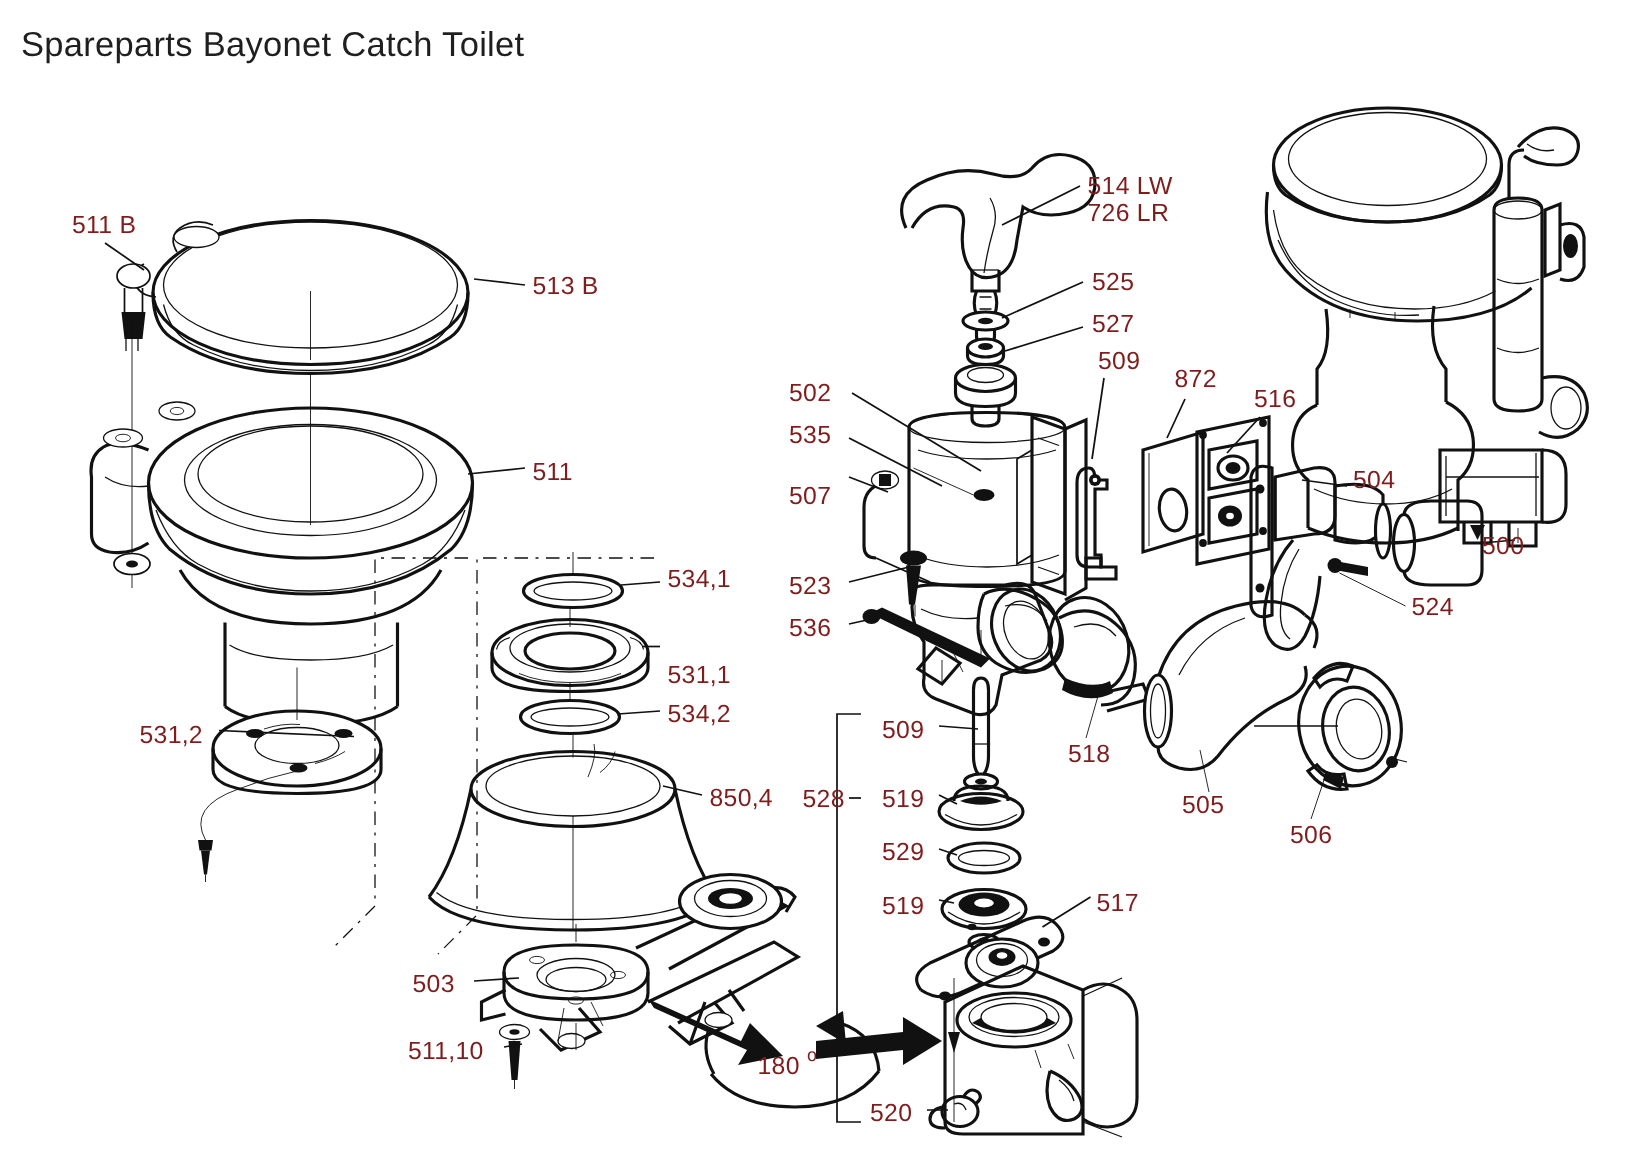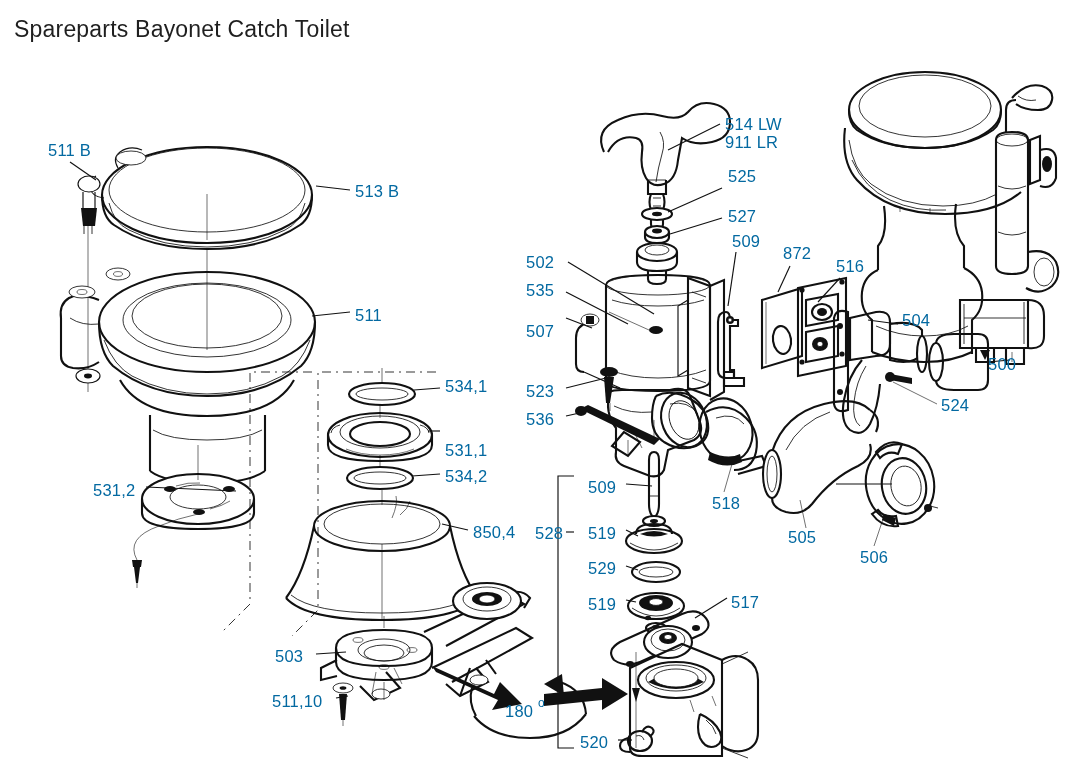--- a/index.html
+++ b/index.html
@@ -2,21 +2,21 @@
 <html><head>
 <meta charset="utf-8">
 <title>Spareparts Bayonet Catch Toilet</title>
 <style>
   html,body{margin:0;padding:0;background:#ffffff;}
   body{width:1086px;height:769px;position:relative;overflow:hidden;
        font-family:"Liberation Sans","DejaVu Sans",sans-serif;color:#1a1a1a;}
   #page{position:relative;width:1086px;height:656px;background:#fff;}
   #page-title{position:absolute;left:14px;top:16px;font-size:23px;letter-spacing:.2px;
               color:#1f1f1f;white-space:nowrap;}
-  .cal{position:absolute;font-size:16.5px;white-space:nowrap;color:#0369a1;letter-spacing:.2px;}
+  .cal{position:absolute;font-size:16.5px;white-space:nowrap;color:#7f1d1d;letter-spacing:.2px;}
   svg.art{position:absolute;left:0;top:0;width:1086px;height:769px;pointer-events:none;}
   .ln{stroke:#111;stroke-width:1.15;fill:none;}
   .lw{stroke:#111;stroke-width:.85;fill:none;}
   .lt{stroke:#111;stroke-width:.6;fill:none;}
   .hv{stroke:#111;stroke-width:2.1;fill:none;}
   .fl{fill:#111;stroke:none;}
   .wh{fill:#fff;stroke:#111;stroke-width:1.15;}
   .whw{fill:#fff;stroke:#111;stroke-width:.85;}
   .whh{fill:#fff;stroke:#111;stroke-width:2.1;}
   .dash{stroke:#111;stroke-width:.85;fill:none;stroke-dasharray:9 5 2 5;}
@@ -473,22 +473,22 @@
   <div class="cal" style="left:355px;top:182px">513 B</div>
   <div class="cal" style="left:355px;top:306px">511</div>
   <div class="cal" style="left:445px;top:377px">534,1</div>
   <div class="cal" style="left:445px;top:441px">531,1</div>
   <div class="cal" style="left:445px;top:467px">534,2</div>
   <div class="cal" style="left:93px;top:481px">531,2</div>
   <div class="cal" style="left:473px;top:523px">850,4</div>
   <div class="cal" style="left:275px;top:647px">503</div>
   <div class="cal" style="left:272px;top:692px">511,10</div>
   <div class="cal" style="left:725px;top:115px">514 LW</div>
-  <div class="cal" style="left:725px;top:133px">911 LR</div>
-  <div class="cal" style="left:728px;top:167px">525</div>
+  <div class="cal" style="left:725px;top:133px">726 LR</div>
+  <div class="cal" style="left:728px;top:179px">525</div>
   <div class="cal" style="left:728px;top:207px">527</div>
   <div class="cal" style="left:732px;top:232px">509</div>
   <div class="cal" style="left:783px;top:244px">872</div>
   <div class="cal" style="left:836px;top:257px">516</div>
   <div class="cal" style="left:526px;top:253px">502</div>
   <div class="cal" style="left:526px;top:281px">535</div>
   <div class="cal" style="left:526px;top:322px">507</div>
   <div class="cal" style="left:902px;top:311px">504</div>
   <div class="cal" style="left:988px;top:355px">500</div>
   <div class="cal" style="left:941px;top:396px">524</div>

